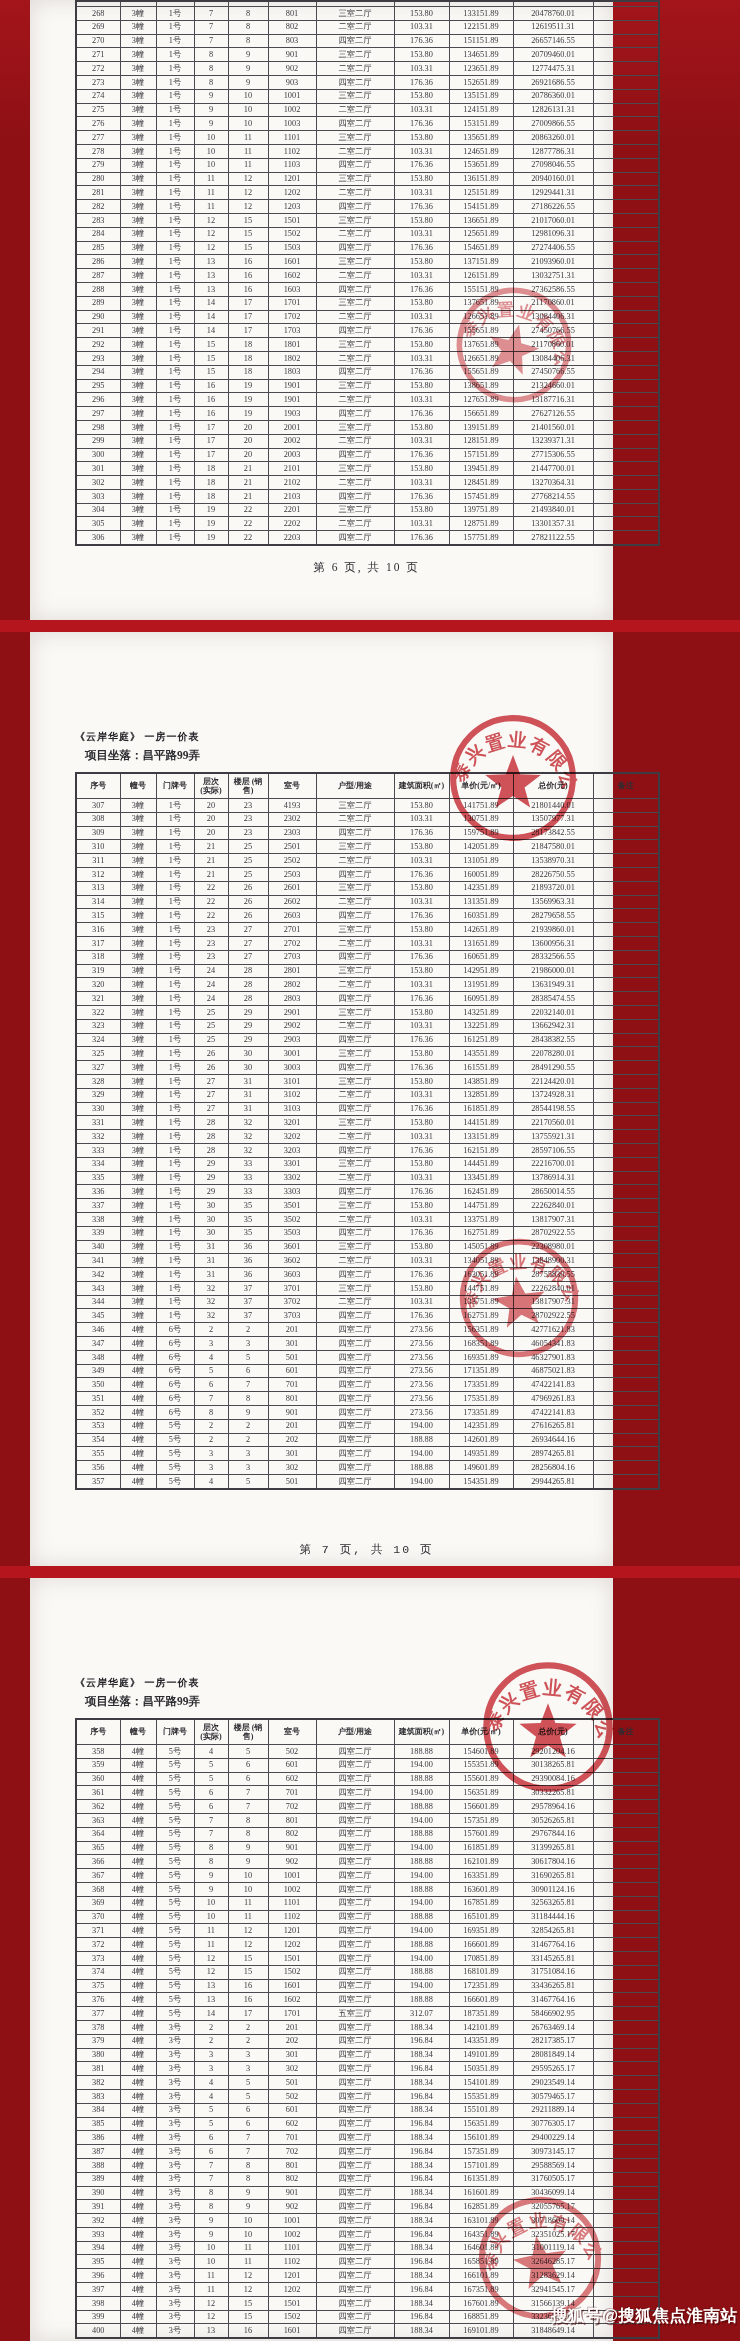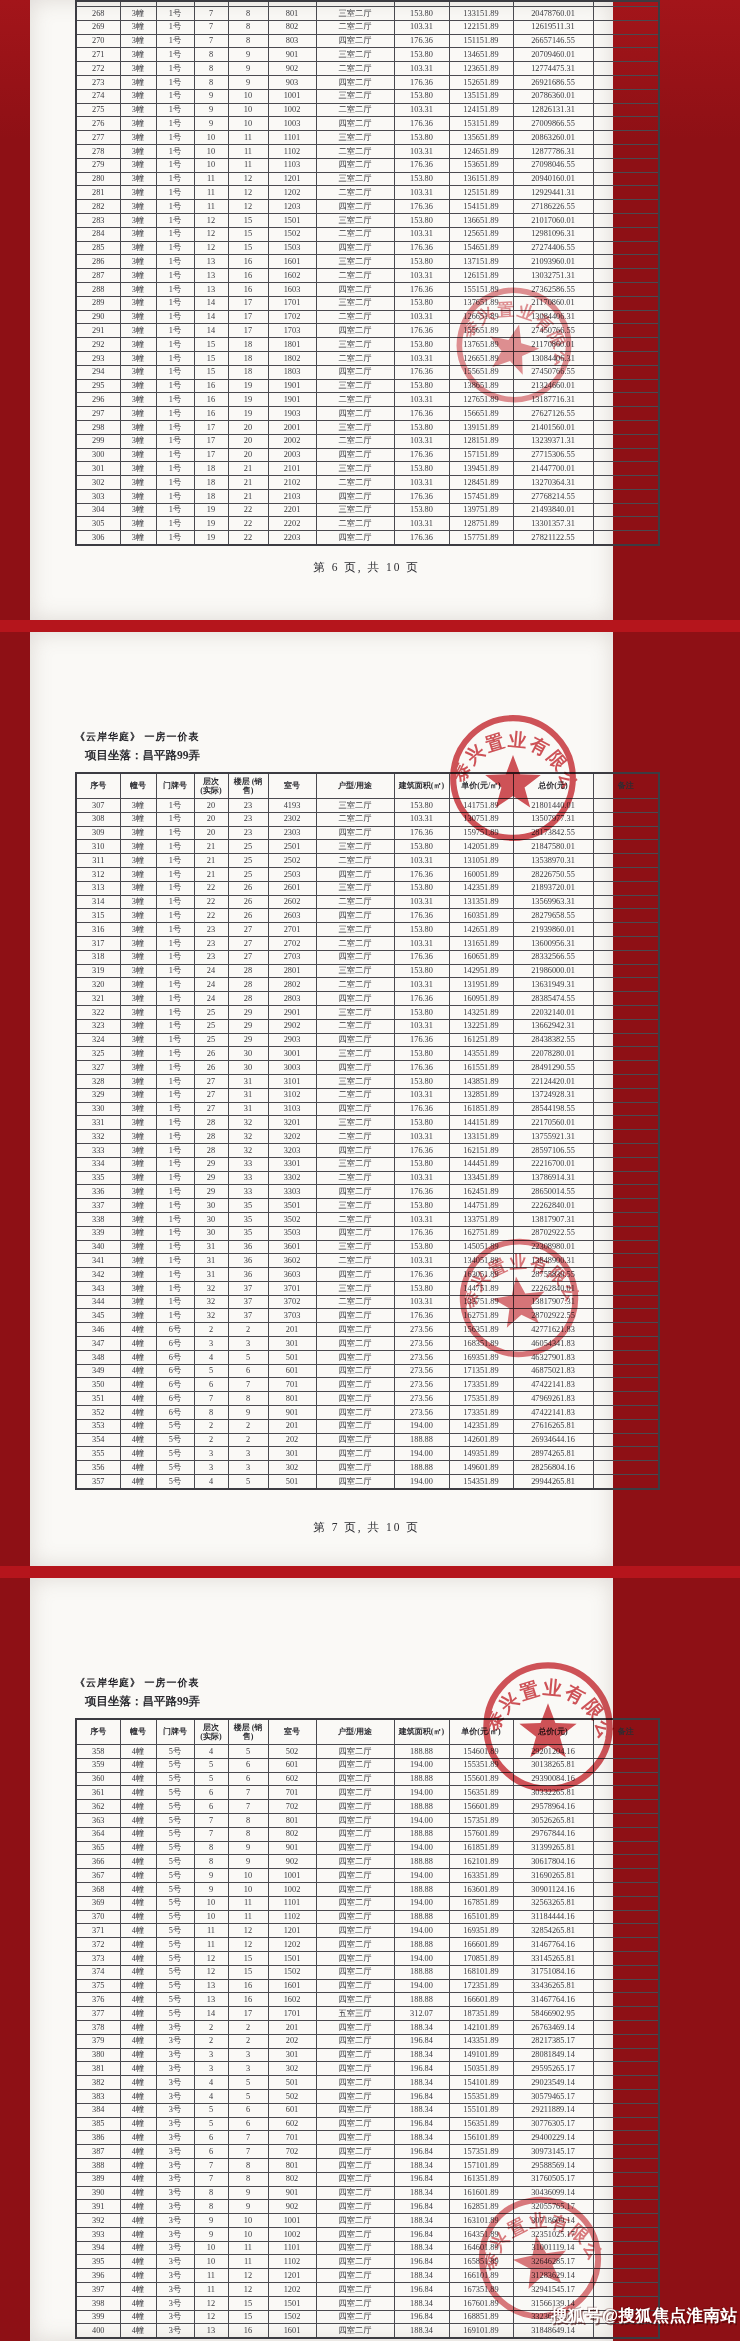--- a/index.html
+++ b/index.html
@@ -45,21 +45,21 @@
   }
   table.price{border:2px solid #3c3c42;}
   table.price td{height:12.8px;}
   table.price th{height:24px;font-size:8px;font-weight:bold;white-space:pre-line;color:#2d2d32;}
   table.price tr.cut td{height:4px;border-top:none;}
   .page-footer{
     position:absolute;left:45px;width:583px;text-align:center;
     font-size:11.5px;color:#2e2e33;letter-spacing:2px;
   }
   .pageA .page-footer{top:560px;}
-  .pageB .page-footer{top:888px;}
+  .pageB .page-footer{top:910px;font-family:Liberation Mono, monospace;}
 
   .stamp{
     position:absolute;color:#c5232b;opacity:.78;mix-blend-mode:multiply;
     pointer-events:none;
   }
   .stamp text{font-family:"Liberation Serif","DejaVu Serif",serif;font-weight:bold;}
   .s1{left:452px;top:283px;width:124px;height:124px;opacity:.5;transform:rotate(14deg);}
   .s2{left:445px;top:710px;width:136px;height:136px;}
   .s3{left:455px;top:1234px;width:128px;height:128px;opacity:.62;transform:rotate(-8deg);}
   .s4{left:478px;top:1657px;width:140px;height:140px;}

